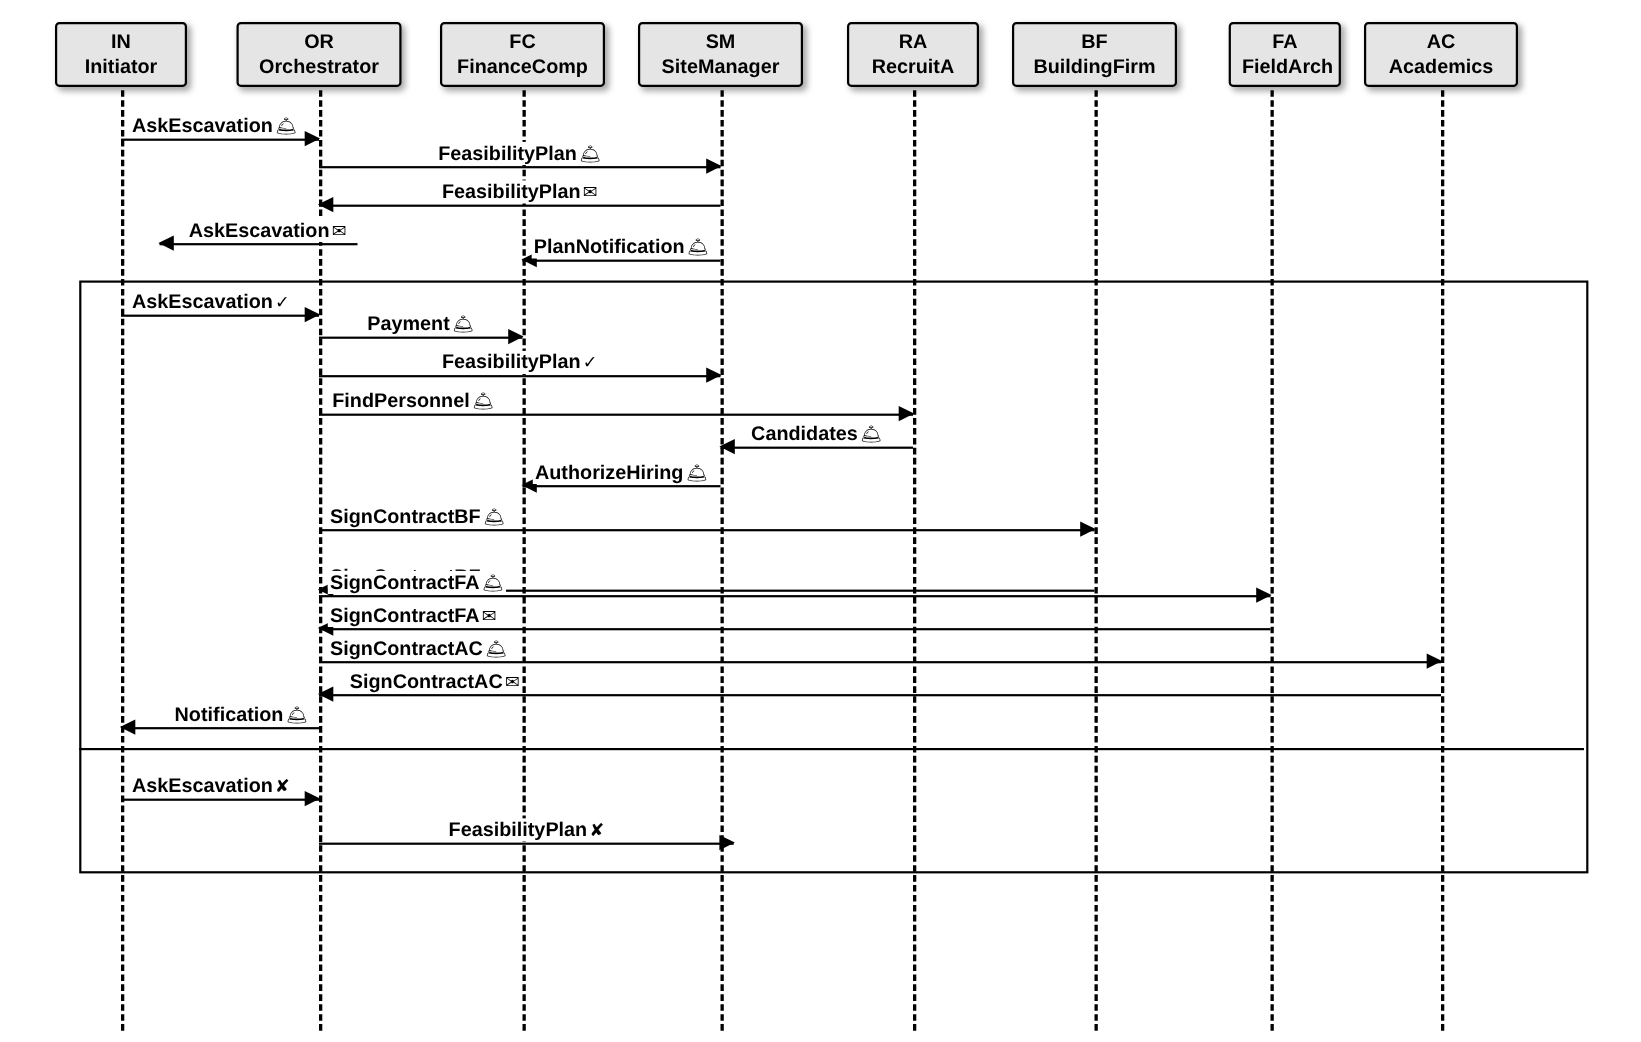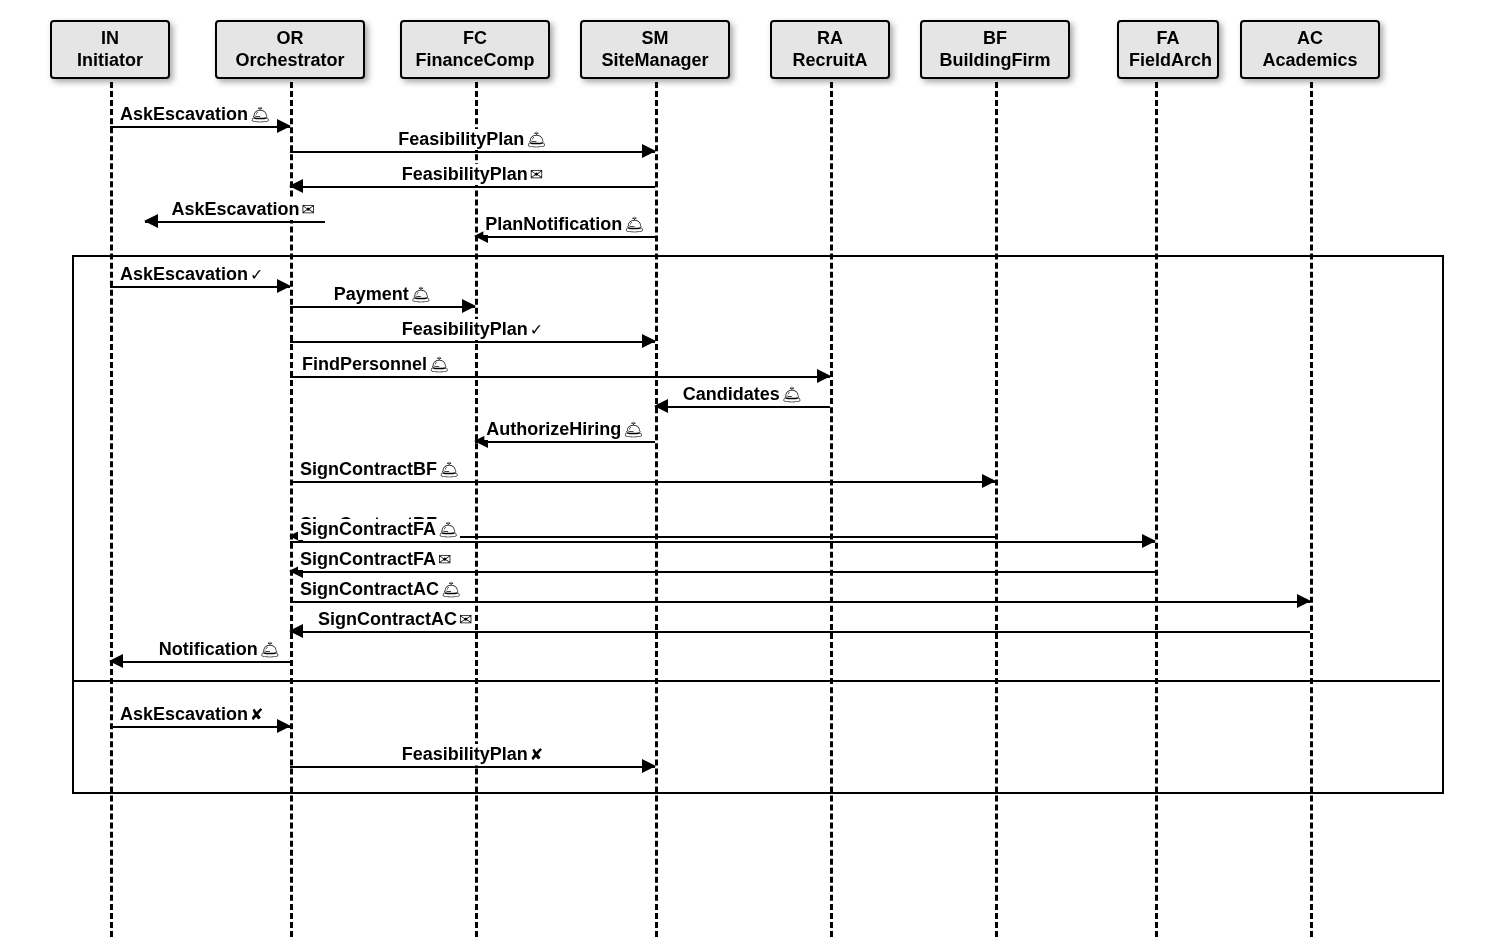--- a/index.html
+++ b/index.html
@@ -220,18 +220,18 @@
     <div class="msg" style="left: 100px; width: 180px; top: 635px;">
       <div class="line"></div>
       <div class="arrowL"></div>
       <div class="label" style="right: 8px;">Notification<span class="ico">🛎</span></div>
     </div>
     <div class="msg" style="left: 100px; width: 180px; top: 700px;">
       <div class="line"></div>
       <div class="arrowR"></div>
       <div class="label" style="left: 8px;">AskEscavation<span class="ico">✘</span></div>
     </div>
-    <div class="msg" style="left: 280px; width: 365px; top: 740px;">
+    <div class="msg" style="left: 280px; width: 365px; top: 740px; padding-left: 12px;">
       <div class="line"></div>
       <div class="arrowR"></div>
       <div class="label" style="left: 50%; transform: translateX(-50%);">FeasibilityPlan<span class="ico">✘</span></div>
     </div>
   </div>
 
 </body></html>

